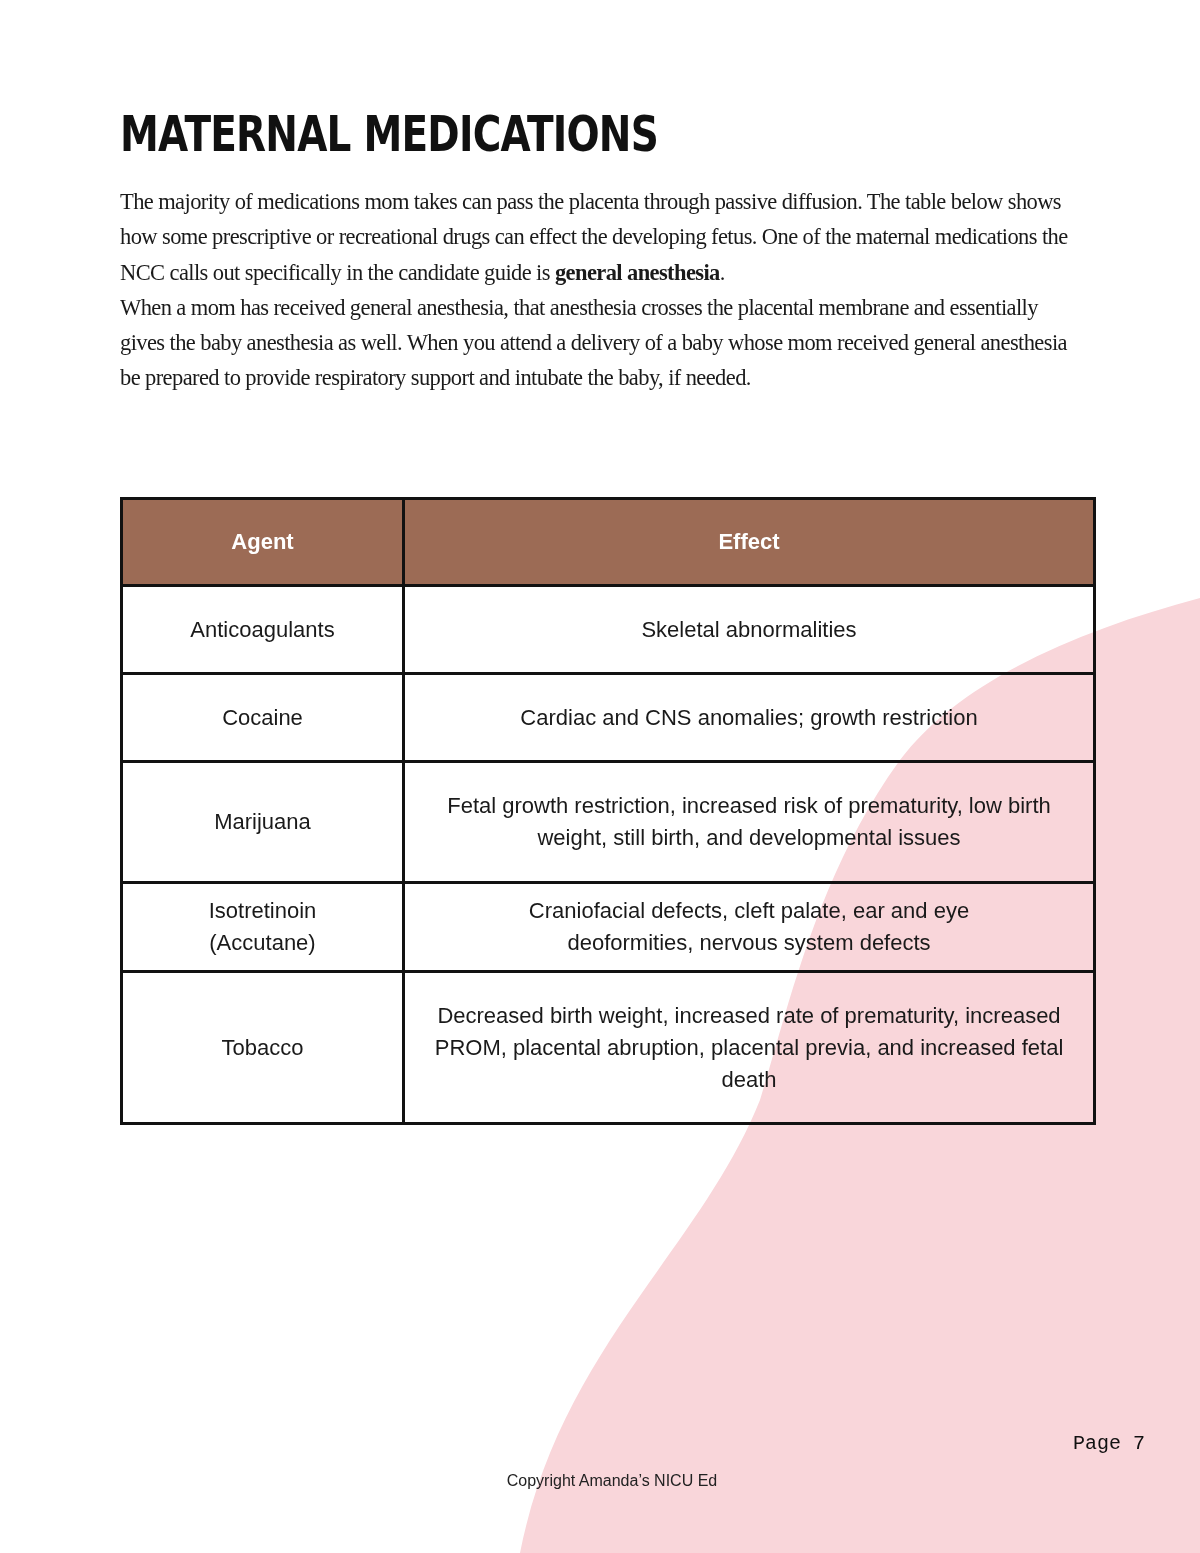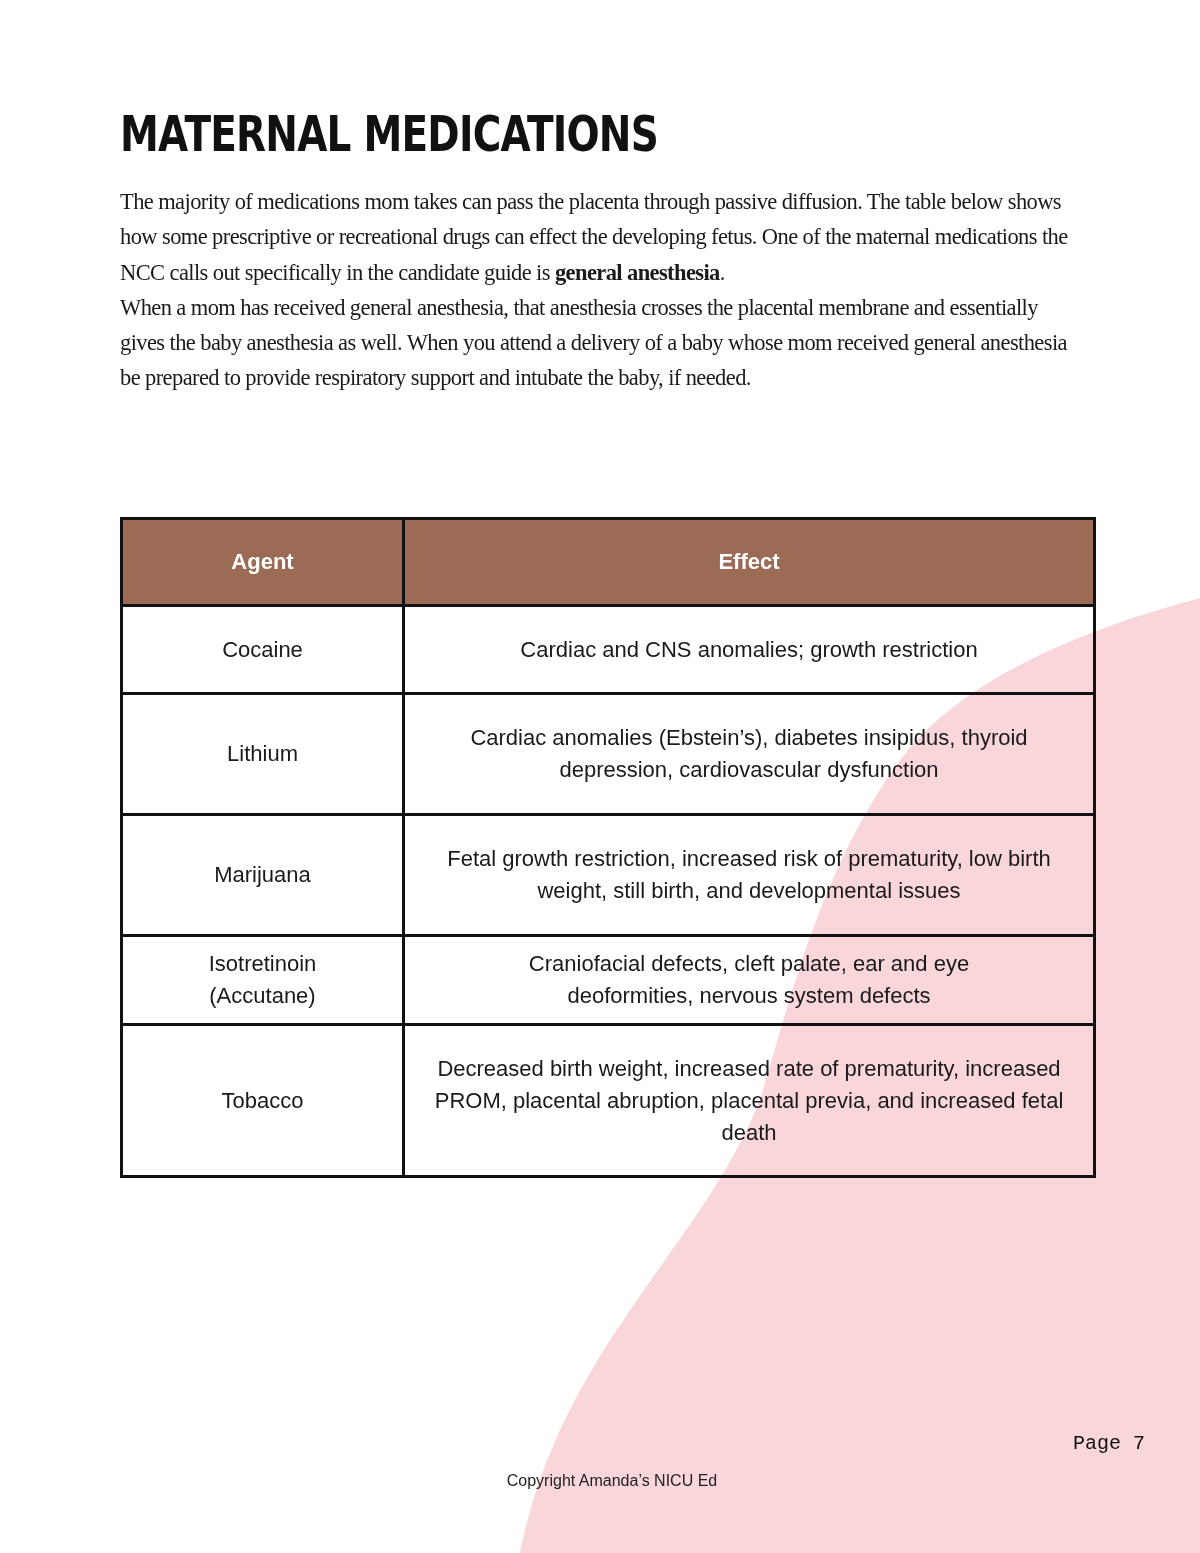--- a/index.html
+++ b/index.html
@@ -21,21 +21,20 @@
     font-family: Liberation Serif, serif; font-size: 22.5px; line-height: 35.3px;
     color: #1a1a1a; letter-spacing: -0.6px;
   }
   .intro p { margin: 0; }
   .intro b { font-weight: bold; }
   table.meds {
     position: absolute; left: 120px; top: 497px; width: 976px;
     border-collapse: collapse;
     font-family: "Liberation Sans", sans-serif; font-size: 22px; line-height: 32px;
     color: #1a1a1a;
-    margin-top: 20px;
   }
   table.meds th, table.meds td { border: 3px solid #111; text-align: center; vertical-align: middle; padding: 0 14px; }
   table.meds th {
     background: #9c6b55; color: #fff; font-weight: bold; height: 84px; font-size: 22px;
   }
   table.meds td { background: transparent; }
   .col-agent { width: 251px; }
   .page-num {
     position: absolute; right: 55px; top: 1432px;
     font-family: Liberation Mono, monospace; font-size: 20px; color: #111;
@@ -62,26 +61,26 @@
 
   <table class="meds">
     <thead>
       <tr>
         <th class="col-agent">Agent</th>
         <th>Effect</th>
       </tr>
     </thead>
     <tbody>
       <tr style="height:88px">
+        <td>Anticoagulants</td>
+        <td>Skeletal abnormalities</td>
+      </tr>
+      <tr style="height:88px">
         <td>Cocaine</td>
         <td>Cardiac and CNS anomalies; growth restriction</td>
-      </tr>
-      <tr style="height:121px">
-        <td>Lithium</td>
-        <td>Cardiac anomalies (Ebstein’s), diabetes insipidus, thyroid depression, cardiovascular dysfunction</td>
       </tr>
       <tr style="height:121px">
         <td>Marijuana</td>
         <td>Fetal growth restriction, increased risk of prematurity, low birth weight, still birth, and developmental issues</td>
       </tr>
       <tr style="height:89px">
         <td style="padding:0 60px">Isotretinoin (Accutane)</td>
         <td style="padding:0 60px">Craniofacial defects, cleft palate, ear and eye deoformities, nervous system defects</td>
       </tr>
       <tr style="height:152px">

